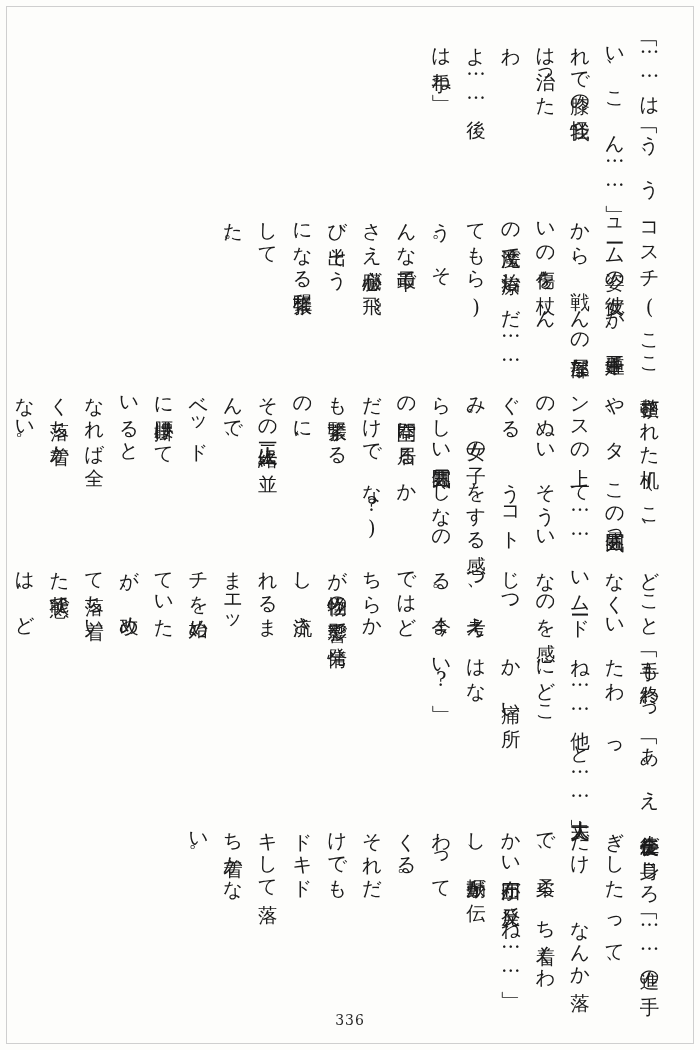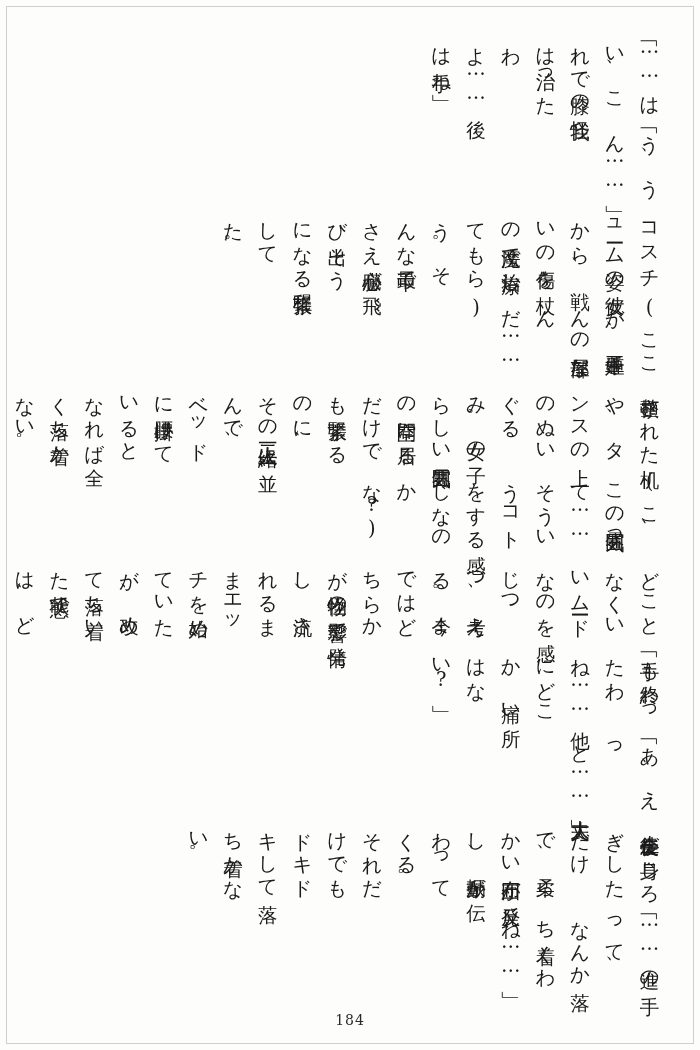--- a/index.html
+++ b/index.html
@@ -87,15 +87,15 @@
     <p class="para">(ここが、千亜姫さんの部屋なんだ……)</p>
     <p class="para">整頓された机や、タンスの上のぬいぐるみ。女の子らしい雰囲気の空間に居るだけでも緊張するのに、その上二人一緒に並んで、ベッドに腰掛けているとなれば全く落ち着かない。</p>
     <p class="para">(こ、この雰囲気って……そういうコトをする感じなのかな?)</p>
     <p class="para">どことなくいいムードなのを感じつつ、考える。今まではどちらかが怪物の影響で発情し、流されるままエッチを始めていたが、改めて落ち着いた状態では、どう始めていいのか分からない。</p>
     <p class="para">「手も終わったわね……他にどこか、痛い所はない?」</p>
     <p class="para">「あ、えっと……大丈夫」</p>
     <p class="para">生徒会長が身じろぎしただけで、柔らかい布団が反発し、振動が伝わってくる。それだけでもドキドキして落ち着かない。</p>
     <p class="para">「……進の手って、なんか落ち着くわね……」</p>
   </div>
 
-  <div id="page-number">184</div>
+  <div id="page-number">336</div>
 
 </div>
 
 </body></html>

